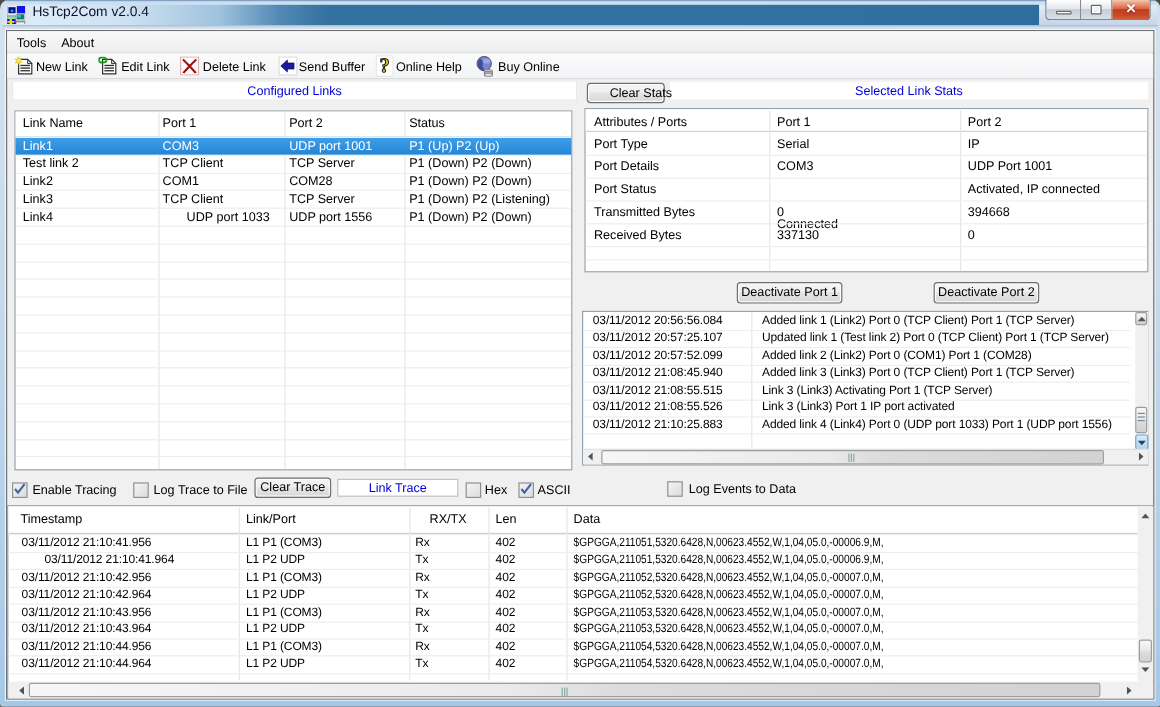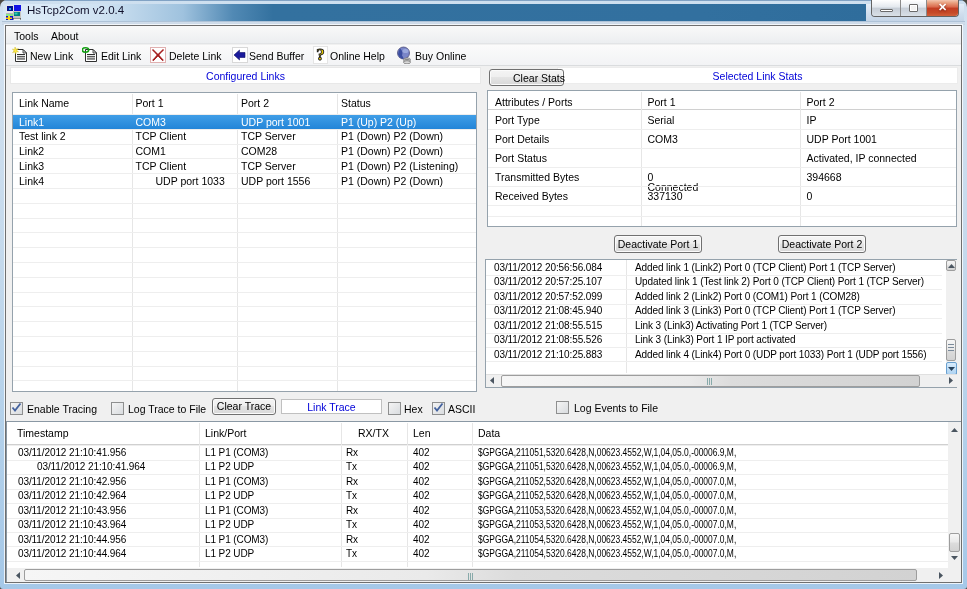--- a/index.html
+++ b/index.html
@@ -101,21 +101,21 @@
 <ellipse cx="11" cy="13.5" rx="3.4" ry="1.6"></ellipse>
 <ellipse cx="11" cy="15" rx="3.4" ry="1.6"></ellipse>
 <ellipse cx="11" cy="16.3" rx="3.4" ry="1.6"></ellipse>
 </g>
 </svg>
 <div class="abs t11" style="left:415px;top:50px;">Buy Online</div>
 <div class="abs" style="left:10px;top:67px;width:471px;height:17px;background:#fff;border:1px solid #e8e8e8;"></div>
 <div class="abs blue" style="left:10px;top:70px;width:471px;text-align:center;font-size:10.5px;">Configured Links</div>
 <div class="abs" style="left:557px;top:67px;width:401px;height:17px;background:#fff;border:1px solid #ececec;"></div>
 <div class="abs blue" style="left:557px;top:70px;width:401px;text-align:center;font-size:10.5px;">Selected Link Stats</div>
-<div class="btn" style="left:489px;top:69px;width:75px;height:17px;padding-left:25px;">Clear Stats</div>
+<div class="btn" style="left:489px;top:69px;width:65px;height:17px;padding-left:25px;">Clear Stats</div>
 <div class="panel" style="left:12px;top:92px;width:465px;height:300px;"></div>
 <div class="abs" style="left:13px;top:93px;width:463px;height:22px;background:#fff;border-bottom:1px solid #d0d0d0;"></div>
 <div class="abs t11" style="left:19px;top:97px;">Link Name</div>
 <div class="abs t11" style="left:135.5px;top:97px;">Port 1</div>
 <div class="abs t11" style="left:241px;top:97px;">Port 2</div>
 <div class="abs t11" style="left:341px;top:97px;">Status</div>
 <div class="vline" style="left:131.5px;top:94px;height:297px;"></div>
 <div class="vline" style="left:237px;top:94px;height:297px;"></div>
 <div class="vline" style="left:336.5px;top:94px;height:297px;"></div>
 <div class="abs" style="left:13px;top:114.0px;width:463px;height:14.8px;background:linear-gradient(to bottom,#42a0e8,#2385d8);"></div>
@@ -225,21 +225,21 @@
 <div class="sb" style="left:486px;top:373.5px;width:471px;height:13.5px;border-top:1px solid #e0e0e0;"></div>
 <svg class="abs" style="left:490px;top:377px" width="4" height="7" viewBox="0 0 4 7">
     <polygon points="4,0 0,3.5 4,7" fill="#4a5560"></polygon>
   </svg>
 <div class="thumbv" style="left:501px;top:374.5px;width:419px;height:12px;"></div>
 <div class="abs" style="left:707px;top:377.5px;width:1px;height:7px;background:#8aa;box-shadow:2px 0 0 #8aa,4px 0 0 #8aa;"></div>
 <svg class="abs" style="left:949px;top:377px" width="4" height="7" viewBox="0 0 4 7">
     <polygon points="0,0 4,3.5 0,7" fill="#4a5560"></polygon>
   </svg>
 <div class="cb" style="left:556px;top:401px;"></div>
-<div class="abs t11" style="left:574px;top:402px;">Log Events to File</div>
+<div class="abs t11" style="left:574px;top:402px;">Log Events to Data</div>
 <div class="cb" style="left:10px;top:402px;"></div>
 <svg class="abs" style="left:10px;top:401px" width="13" height="13" viewBox="0 0 13 13">
     <path d="M2.5 6.5 L5 9.5 L10.5 2.5" fill="none" stroke="#44629e" stroke-width="1.8"></path>
   </svg>
 <div class="abs t11" style="left:27px;top:403px;">Enable Tracing</div>
 <div class="cb" style="left:111px;top:402px;"></div>
 <div class="abs t11" style="left:128px;top:403px;">Log Trace to File</div>
 <div class="btn" style="left:212px;top:397.5px;width:64px;height:17px;">Clear Trace</div>
 <div class="abs" style="left:281px;top:399px;width:101px;height:15px;background:#fff;border:1px solid #c0c0c0;"></div>
 <div class="abs blue" style="left:281px;top:401px;width:101px;text-align:center;font-size:10.5px;">Link Trace</div>

